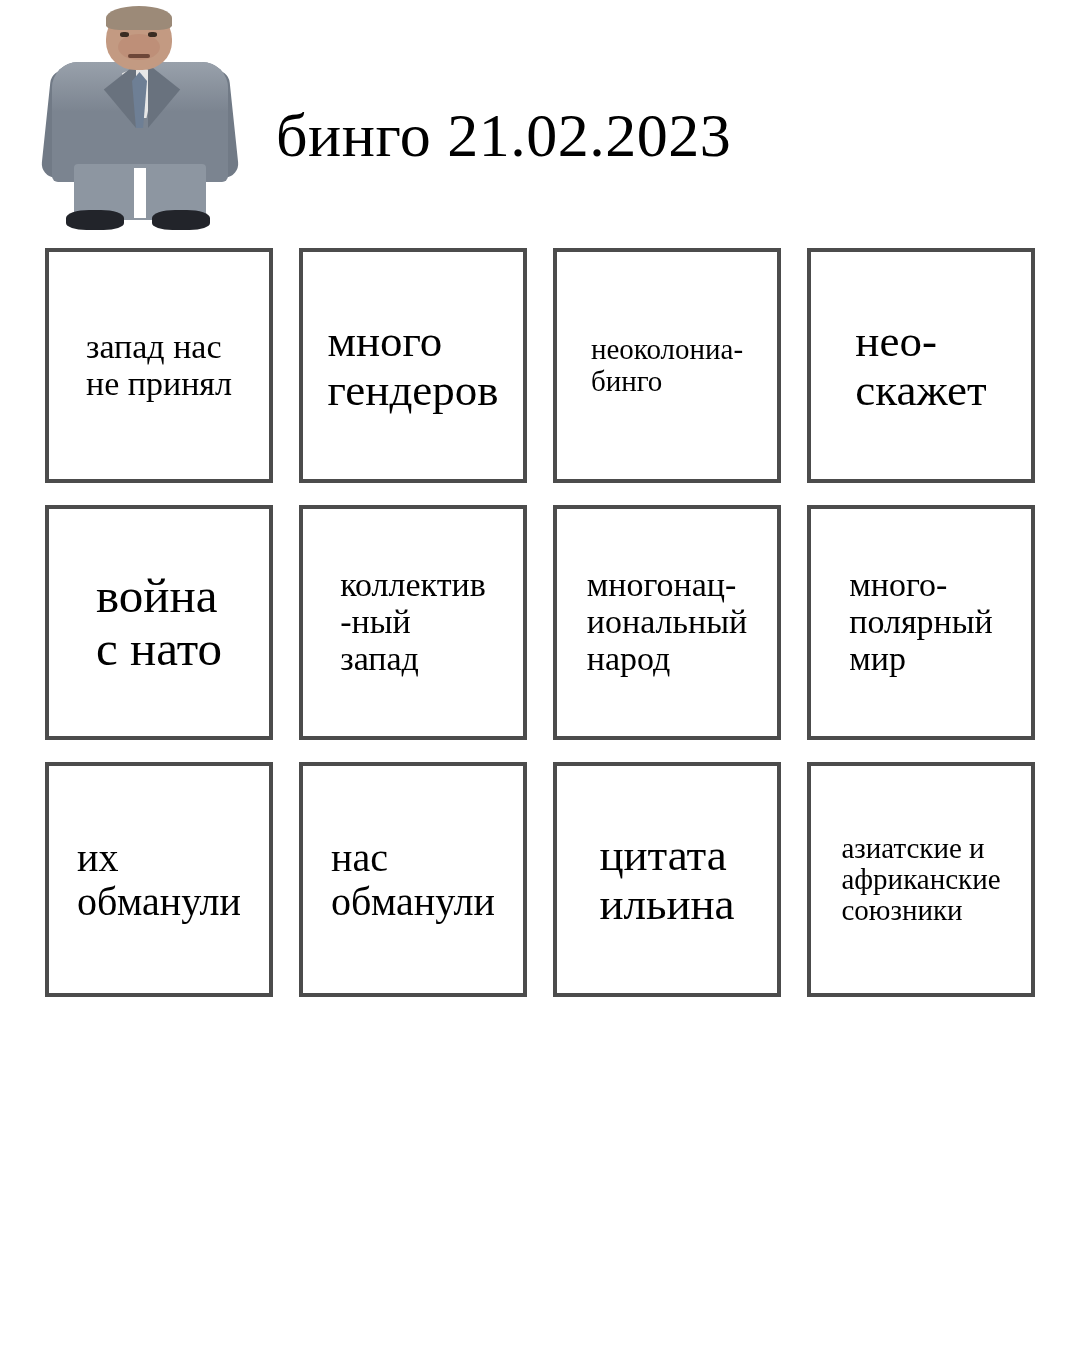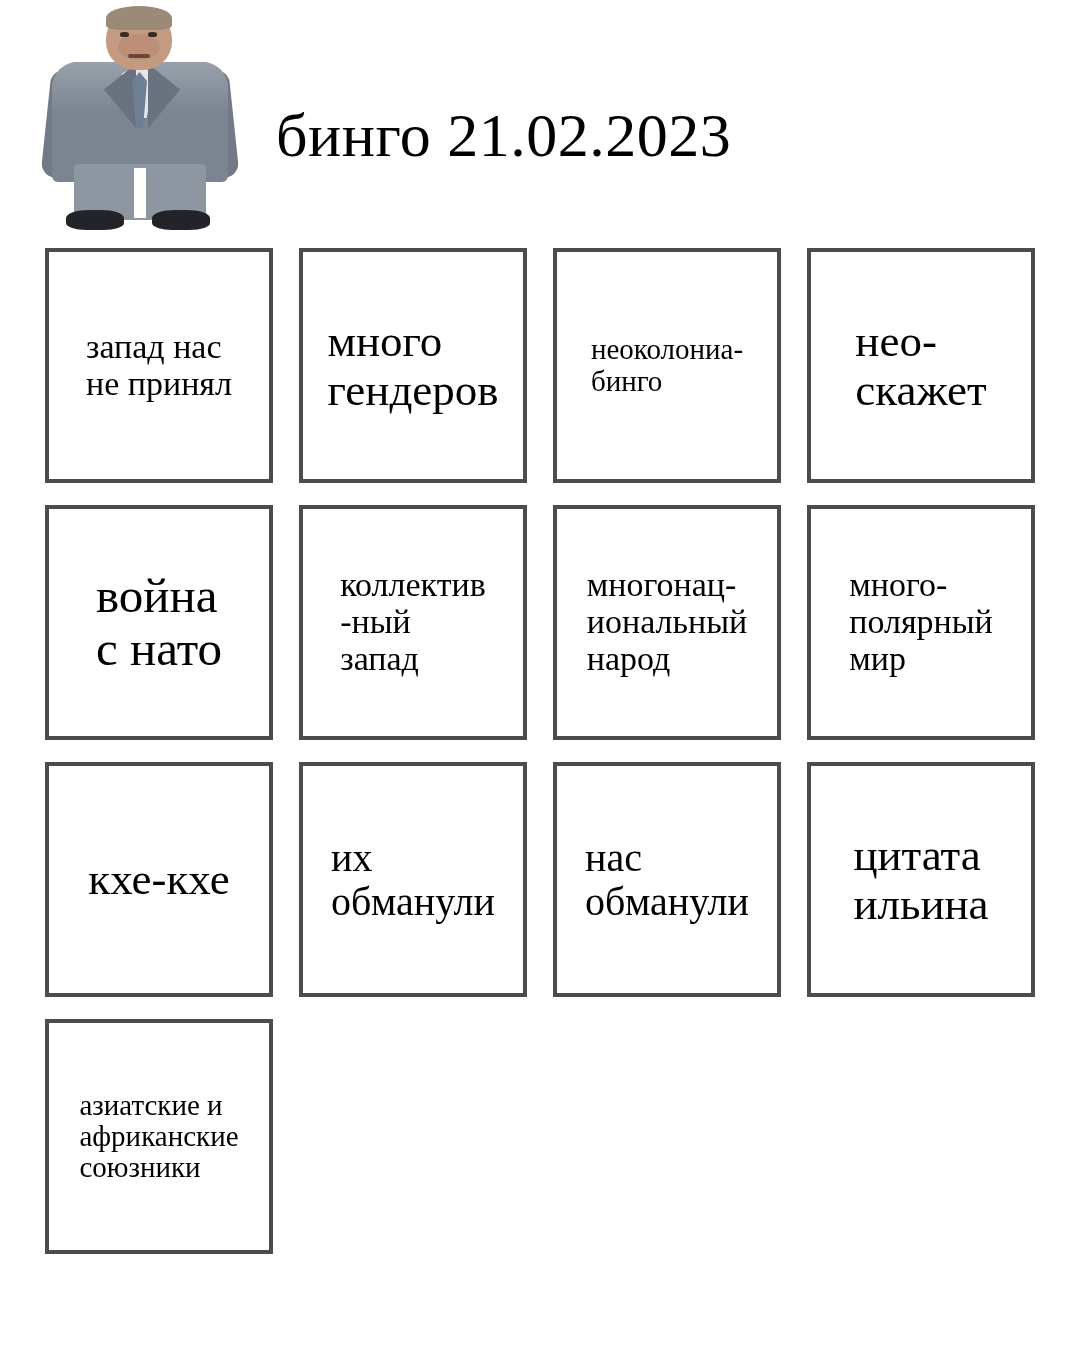--- a/index.html
+++ b/index.html
@@ -262,23 +262,20 @@
     <div class="cell s-m">
       <span>многонац-
 иональный
 народ</span>
     </div>
     <div class="cell s-m">
       <span>много-
 полярный
 мир</span>
     </div>
-    <div class="cell s-xl">
-      <span>кхе-кхе</span>
-    </div>
     <div class="cell s-l">
       <span>их
 обманули</span>
     </div>
     <div class="cell s-l">
       <span>нас
 обманули</span>
     </div>
     <div class="cell s-xl">
       <span>цитата

